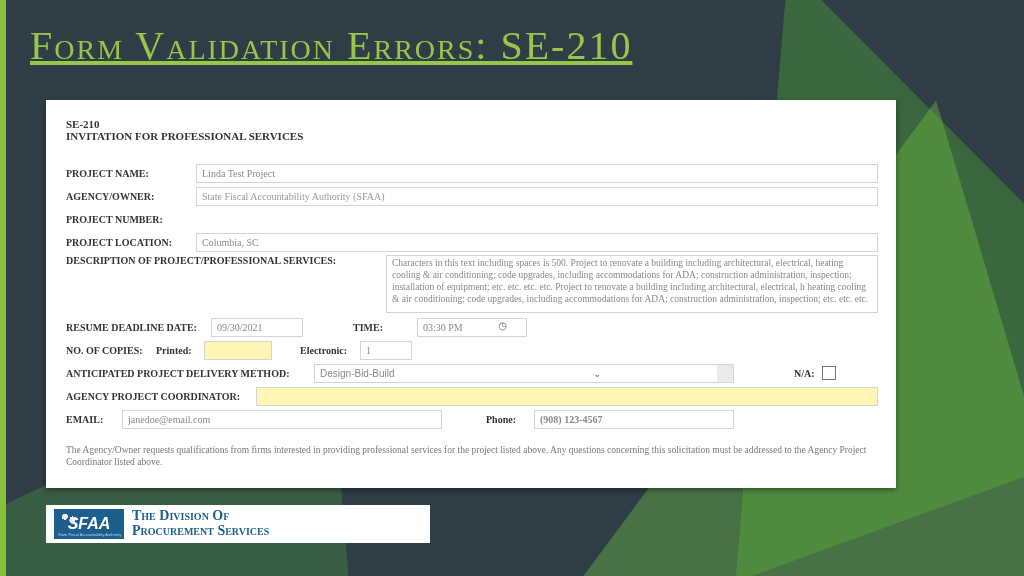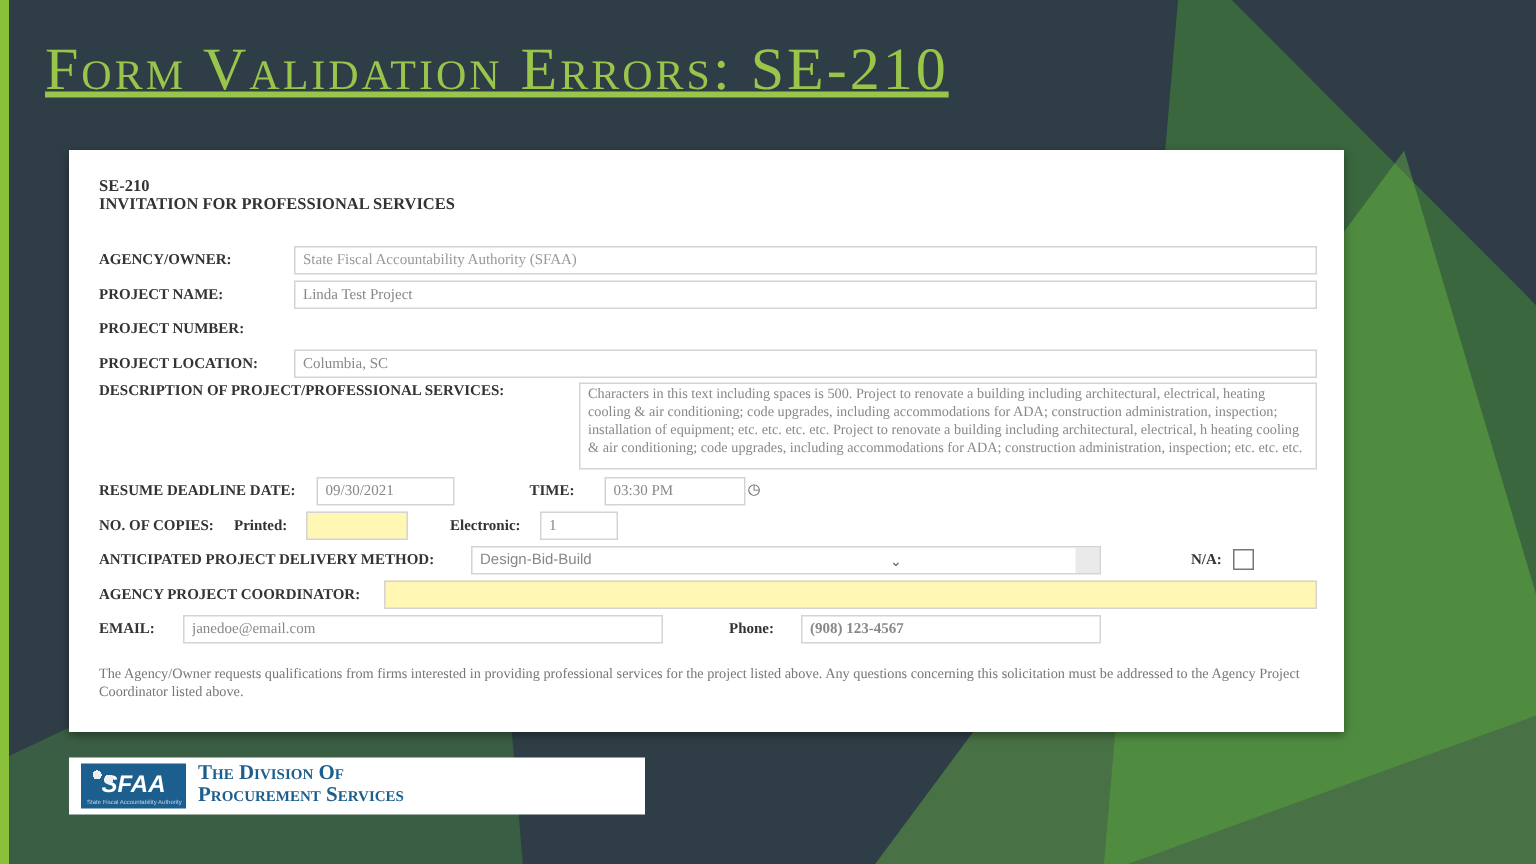--- a/index.html
+++ b/index.html
@@ -70,46 +70,46 @@
 </div>
 <div class="accent"></div>
 
 <div class="title">Form Validation Errors:  SE-210</div>
 
 <div class="card">
   <div class="code">SE-210</div>
   <div class="subtitle">INVITATION FOR PROFESSIONAL SERVICES</div>
 
   <div class="row">
+    <span class="lbl" style="width:130px">PROJECT NAME:</span>
+    <input class="fld" value="Linda Test Project" style="">
+  </div>
+  <div class="row">
     <span class="lbl" style="width:130px">AGENCY/OWNER:</span>
     <input class="fld ro" value="State Fiscal Accountability Authority (SFAA)" style="">
-  </div>
-  <div class="row">
-    <span class="lbl" style="width:130px">PROJECT NAME:</span>
-    <input class="fld" value="Linda Test Project" style="">
   </div>
   <div class="row">
     <span class="lbl" style="width:130px">PROJECT NUMBER:</span>
   </div>
   <div class="row">
     <span class="lbl" style="width:130px">PROJECT LOCATION:</span>
     <input class="fld" value="Columbia, SC" style="">
   </div>
 
   <div class="row" style="align-items:flex-start;margin-top:2px">
     <span class="lbl" style="width:320px">DESCRIPTION OF PROJECT/PROFESSIONAL SERVICES:</span>
     <textarea class="ta" style="">Characters in this text including spaces is 500. Project to renovate a building including architectural, electrical, heating cooling &amp; air conditioning; code upgrades, including accommodations for ADA; construction administration, inspection; installation of equipment; etc. etc. etc. etc. Project to renovate a building including architectural, electrical, h heating cooling &amp; air conditioning; code upgrades, including accommodations for ADA; construction administration, inspection; etc. etc. etc.</textarea>
   </div>
 
   <div class="row" style="margin-top:3px">
     <span class="lbl" style="width:145px">RESUME DEADLINE DATE:</span>
     <input class="fld" style="width: 92px; flex: 0 0 auto;" value="09/30/2021">
     <span class="lbl" style="width:50px;margin-left:50px">TIME:</span>
     <div style="position:relative;width:110px">
-      <input class="fld" style="width: 94px;" value="03:30 PM">
+      <input class="fld" style="width: 110px; margin-left: 14px;" value="03:30 PM">
       <span style="position:absolute;right:6px;top:2px;font-size:10px;color:#666">◷</span>
     </div>
   </div>
 
   <div class="row">
     <span class="lbl" style="width:90px">NO. OF COPIES:</span>
     <span class="lbl" style="width:48px">Printed:</span>
     <input class="fld err" style="width: 68px; flex: 0 0 auto;" value="">
     <span class="lbl" style="width:60px;margin-left:28px">Electronic:</span>
     <input class="fld" style="width: 52px; flex: 0 0 auto;" value="1">

